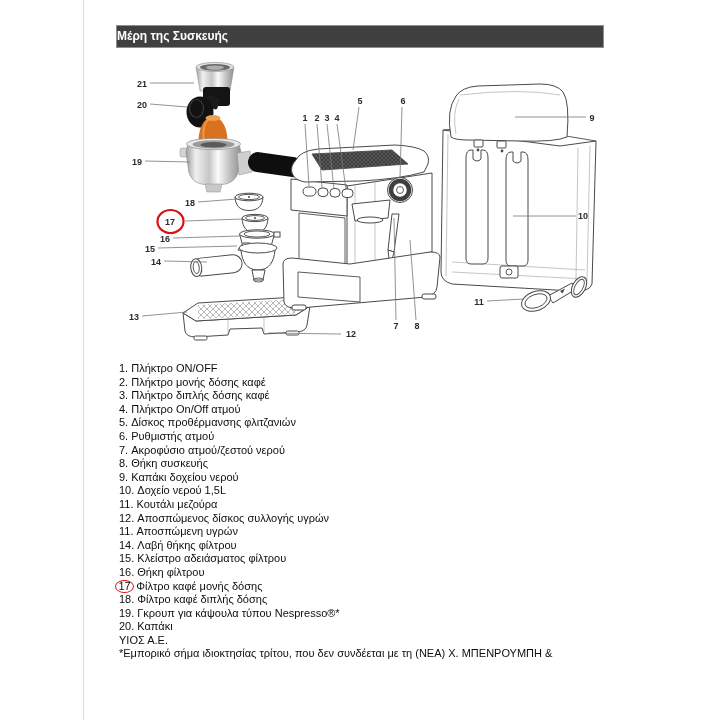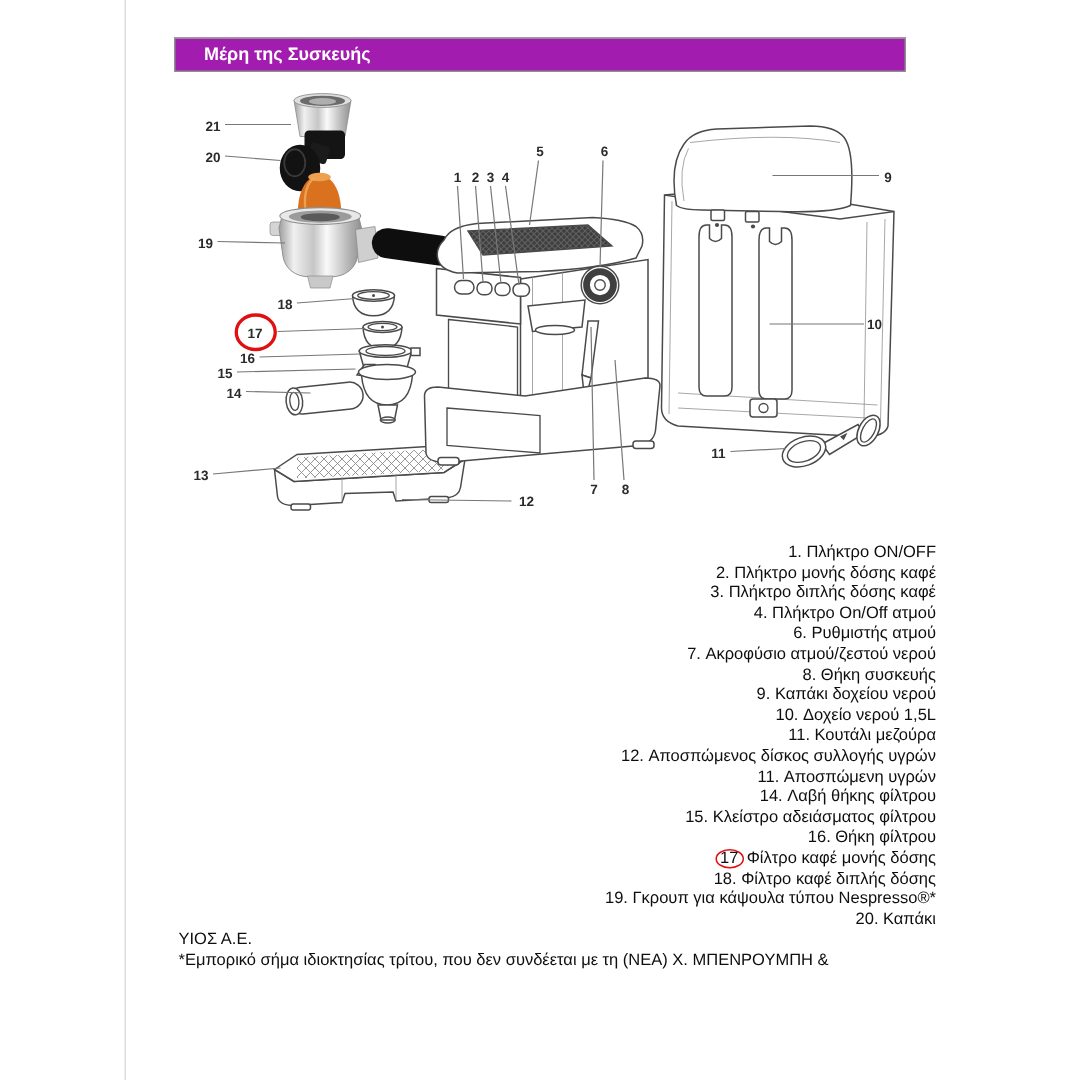--- a/index.html
+++ b/index.html
@@ -3,26 +3,26 @@
 <meta charset="utf-8">
 <style>
   html,body{margin:0;padding:0;}
   body{
     width:720px;height:720px;position:relative;background:#ffffff;
     font-family:"Liberation Sans",sans-serif;color:#0e0e0e;overflow:hidden;
   }
   .page-edge{position:absolute;left:83px;top:0;width:1px;height:720px;background:#dcdcdc;}
   .header-bar{
     position:absolute;left:116px;top:25px;width:488px;height:23px;box-sizing:border-box;
-    background:#a21caf;border:1px solid #8f8f8f;color:#fff;
-    font-size:12px;font-weight:bold;line-height:20px;padding-left:19px;
+    background:#404040;border:1px solid #8f8f8f;color:#fff;
+    font-size:12px;font-weight:bold;line-height:20px;padding-left:0;
   }
   .diagram-wrap{position:absolute;left:83px;top:55px;width:537px;height:310px;}
   .parts-list{position:absolute;left:119px;top:362px;width:505px;font-size:11px;line-height:13.6px;}
-  .row{height:13.6px;white-space:nowrap;text-align:right;}
+  .row{height:13.6px;white-space:nowrap;}
   .num{margin-right:3px;}
   .circled{
     display:inline-block;border:1.5px solid #e01010;border-radius:50%;
     padding:0 2.5px 1px 2.5px;margin:-2px 2px -2px -4px;line-height:10px;
   }
   .fn{height:13.6px;white-space:nowrap;}
   svg text{font-family:"Liberation Sans",sans-serif;font-size:9px;font-weight:bold;fill:#2b2b2b;}
   .ln{stroke:#777;stroke-width:0.8;}
   .art{stroke:#4a4a4a;stroke-width:1;fill:#fff;}
   .artn{stroke:#4a4a4a;stroke-width:0.9;fill:none;}
@@ -240,20 +240,21 @@
   </g>
   <ellipse cx="170.5" cy="221.5" rx="13" ry="11.5" fill="none" stroke="#e01010" stroke-width="2.2"></ellipse>
 </svg>
 </div>
 
 <div class="parts-list">
   <div class="row"><span class="num">1.</span><span>Πλήκτρο ON/OFF</span></div>
   <div class="row"><span class="num">2.</span><span>Πλήκτρο μονής δόσης καφέ</span></div>
   <div class="row"><span class="num">3.</span><span>Πλήκτρο διπλής δόσης καφέ</span></div>
   <div class="row"><span class="num">4.</span><span>Πλήκτρο On/Off ατμού</span></div>
+  <div class="row"><span class="num">5.</span><span>Δίσκος προθέρμανσης φλιτζανιών</span></div>
   <div class="row"><span class="num">6.</span><span>Ρυθμιστής ατμού</span></div>
   <div class="row"><span class="num">7.</span><span>Ακροφύσιο ατμού/ζεστού νερού</span></div>
   <div class="row"><span class="num">8.</span><span>Θήκη συσκευής</span></div>
   <div class="row"><span class="num">9.</span><span>Καπάκι δοχείου νερού</span></div>
   <div class="row"><span class="num">10.</span><span>Δοχείο νερού 1,5L</span></div>
   <div class="row"><span class="num">11.</span><span>Κουτάλι μεζούρα</span></div>
   <div class="row"><span class="num">12.</span><span>Αποσπώμενος δίσκος συλλογής υγρών</span></div>
   <div class="row"><span class="num">11.</span><span>Αποσπώμενη υγρών</span></div>
   <div class="row"><span class="num">14.</span><span>Λαβή θήκης φίλτρου</span></div>
   <div class="row"><span class="num">15.</span><span>Κλείστρο αδειάσματος φίλτρου</span></div>

